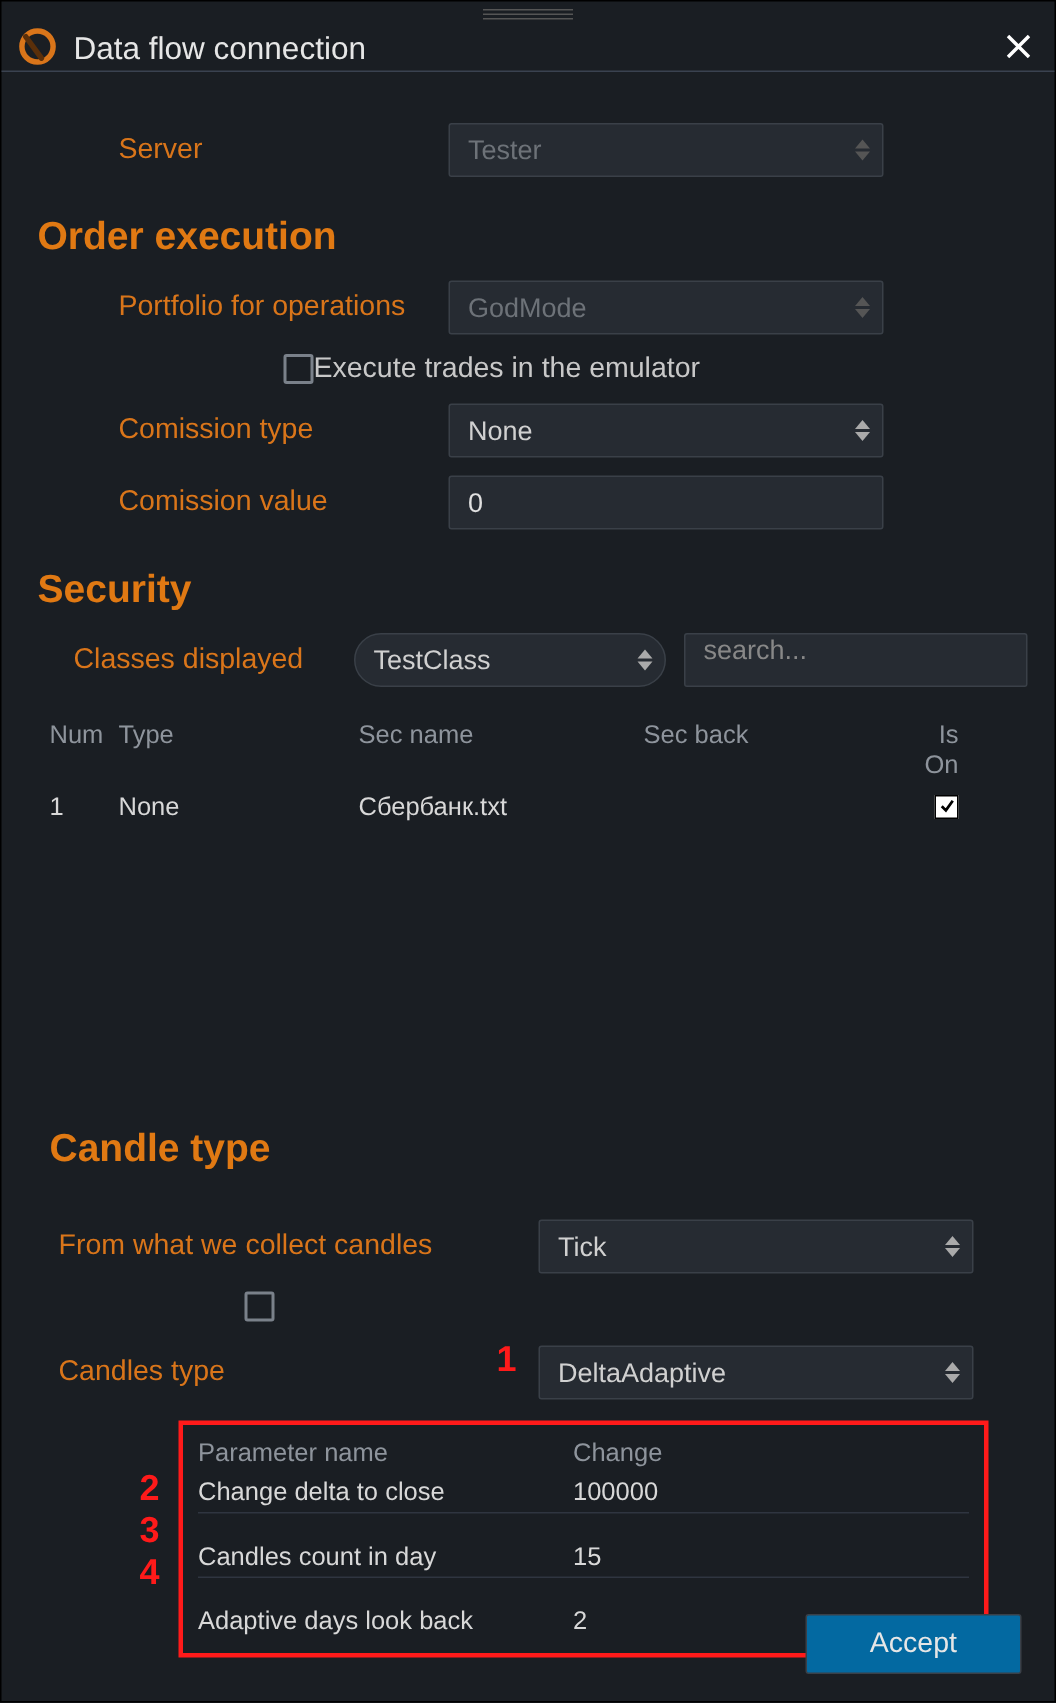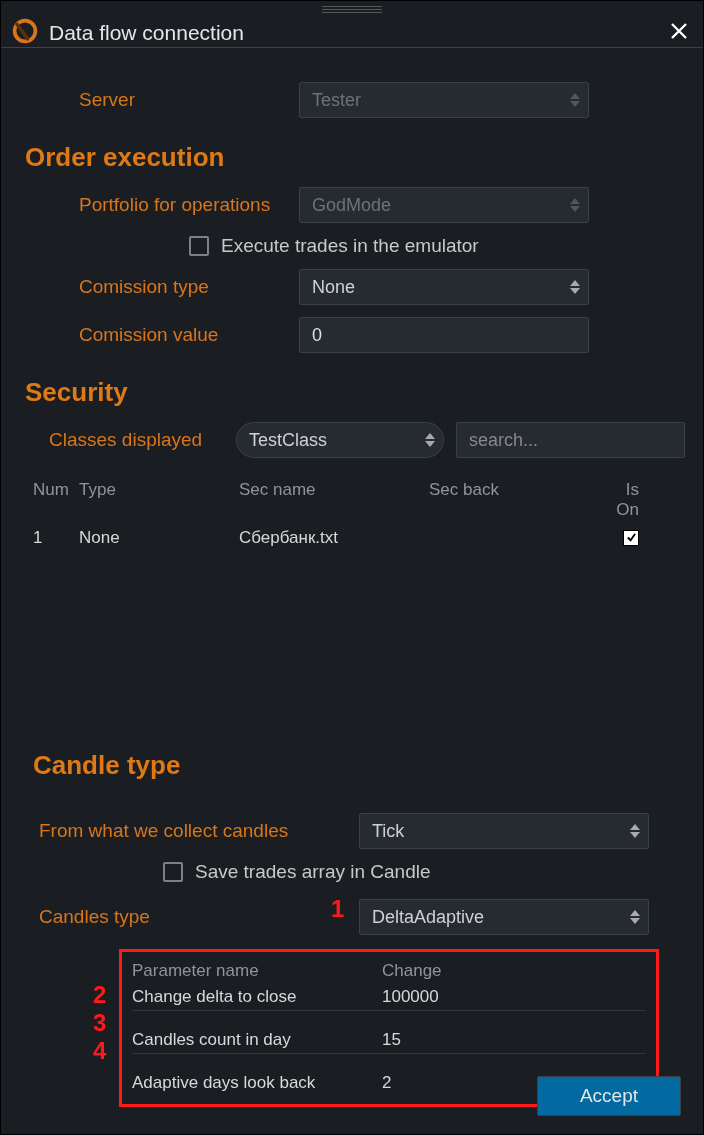--- a/index.html
+++ b/index.html
@@ -94,21 +94,20 @@
   .section-header {
     color: #e07913;
     font-size: 26px;
     font-weight: 700;
     padding: 18px 0 8px 6px;
   }
   
   .check-row {
     display: flex; align-items: center;
     padding: 6px 0 6px 170px;
-    gap: 12px;
     color: #c8c8c8;
     font-size: 19px;
   }
   .chk {
     width: 20px; height: 20px;
     border: 2px solid #7a818a;
     border-radius: 2px;
     display: inline-flex; align-items: center; justify-content: center;
     background: transparent;
   }
@@ -133,21 +132,21 @@
   .select.classes { width: 208px; border-radius: 18px; }
   .searchbox {
     background: #262b32;
     border: 1px solid #3a4048;
     border-radius: 2px;
     height: 36px;
     flex: 1;
     padding: 0 12px;
     color: #888;
     font-size: 18px;
-    display: flex; align-items: center;
+    display: flex; align-items: flex-start;
     min-width: 170px;
   }
   
   .table {
     margin-top: 12px;
   }
   .thead, .trow {
     display: flex;
     font-size: 17px;
     padding: 4px 0;
@@ -352,21 +351,20 @@
         <span>Tick</span>
         <span class="spinner">
             <span class="tri-up"></span>
             <span class="tri-down"></span>
           </span>
       </div>
     </div>
 
     <div class="check-row candle-check">
       <span class="chk"></span>
-      <span>Save trades array in Candle</span>
     </div>
 
     <div class="candles-type-row" style="position:relative">
       <div class="candle-label">Candles type</div>
       <span class="marker" style="left:312px; top:6px">1</span>
       <div class="select wide" style="margin-left:20px">
         <span>DeltaAdaptive</span>
         <span class="spinner">
             <span class="tri-up"></span>
             <span class="tri-down"></span>

